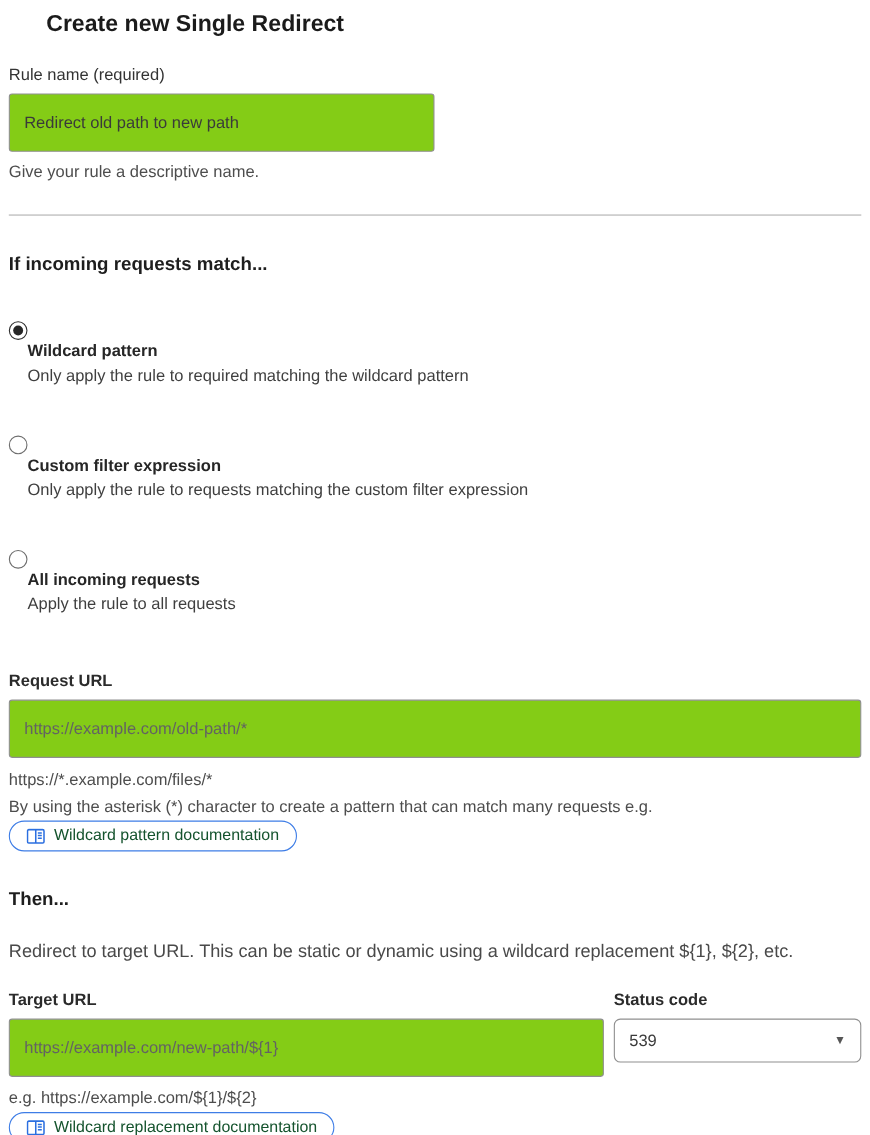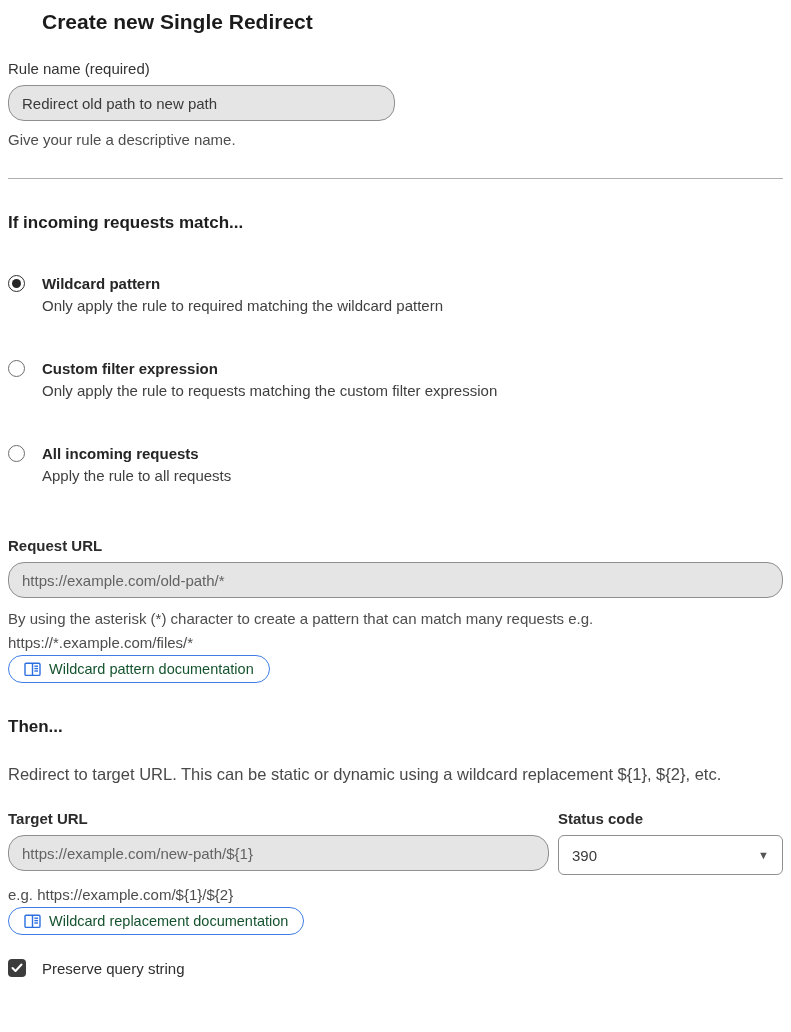--- a/index.html
+++ b/index.html
@@ -18,48 +18,48 @@
     margin-top: 2px;
     margin-left: 34px;
   }
 
   .field-label { font-size: 15px; color: #333; margin-top: 26px; }
   .field-label--semibold { font-weight: 700; color: #2b2b2b; }
 
   .text-input {
     display: block;
     margin-top: 8px;
-    height: 36px;
+    height: 53px;
     border: 1px solid #8f8f8f;
-    border-radius: 16px;
+    border-radius: 3px;
     padding: 0 13px;
     font-family: "Liberation Sans", "DejaVu Sans", sans-serif;
     font-size: 15px;
-    background: #e5e5e5;
+    background: #84cc16;
     outline: none;
   }
   .text-input--dark  { color: #3a3a3a; }
   .text-input--muted { color: #636363; }
   .w-rule    { width: 387px; }
   .w-full    { width: 775px; }
   .w-target  { width: 541px; }
 
   .help { font-size: 15px; color: #4d4d4d; margin-top: 7px; line-height: 24px; }
 
   .divider { border: none; border-top: 1px solid #b0b0b0; margin-top: 26px; }
 
   .section-heading {
     font-size: 17px;
     font-weight: 700;
     color: #1e1e1e;
     margin-top: 34px;
   }
 
   .radio-group { margin-top: 40px; }
-  .radio-row { display: flex; align-items: flex-start; margin-bottom: 41px; }
+  .radio-row { display: flex; align-items: flex-start; margin-bottom: 41px; flex-direction: column; }
   .radio-row:last-child { margin-bottom: 0; }
   .radio-circle {
     width: 17px; height: 17px;
     border-radius: 50%;
     border: 1.5px solid #6d6d6d;
     margin-top: 2px;
     flex: 0 0 auto;
     display: flex; align-items: center; justify-content: center;
     background: #fff;
     cursor: pointer;
@@ -162,22 +162,22 @@
       <span class="radio-text">
         <div class="radio-label">All incoming requests</div>
         <div class="radio-desc">Apply the rule to all requests</div>
       </span>
     </div>
   </div>
 
   <div class="field-label field-label--semibold" style="margin-top:50px">Request URL</div>
   <input class="text-input text-input--muted w-full" type="text" value="https://example.com/old-path/*" style="">
   <div class="help" style="margin-top:9px">
+    <div>https://*.example.com/files/*</div>
     <div>By using the asterisk (*) character to create a pattern that can match many requests e.g.</div>
-    <div>https://*.example.com/files/*</div>
   </div>
 
   <button class="doc-button">
     <span>
       <svg width="17" height="15" viewBox="0 0 17 15" fill="none" stroke="#2b6fe0" stroke-width="1.4">
         <rect x="1" y="1.2" width="15" height="12.2" rx="1.2"></rect>
         <line x1="8.5" y1="1.2" x2="8.5" y2="13.4"></line>
         <line x1="10.4" y1="4.2" x2="14" y2="4.2"></line>
         <line x1="10.4" y1="6.6" x2="14" y2="6.6"></line>
         <line x1="10.4" y1="9" x2="14" y2="9"></line>
@@ -191,21 +191,21 @@
   <p class="then-desc">Redirect to target URL. This can be static or dynamic using a wildcard replacement ${1}, ${2}, etc.</p>
 
   <div class="target-row">
     <div class="col">
       <div class="field-label field-label--semibold">Target URL</div>
       <input class="text-input text-input--muted w-target" type="text" value="https://example.com/new-path/${1}" style="">
     </div>
     <div class="col">
       <div class="field-label field-label--semibold">Status code</div>
       <div class="select-box">
-        <span>390</span>
+        <span>539</span>
         <span class="select-caret">▼</span>
       </div>
     </div>
   </div>
 
   <div class="help" style="margin-top:8px">e.g. https://example.com/${1}/${2}</div>
 
   <button class="doc-button">
     <span>
       <svg width="17" height="15" viewBox="0 0 17 15" fill="none" stroke="#2b6fe0" stroke-width="1.4">

